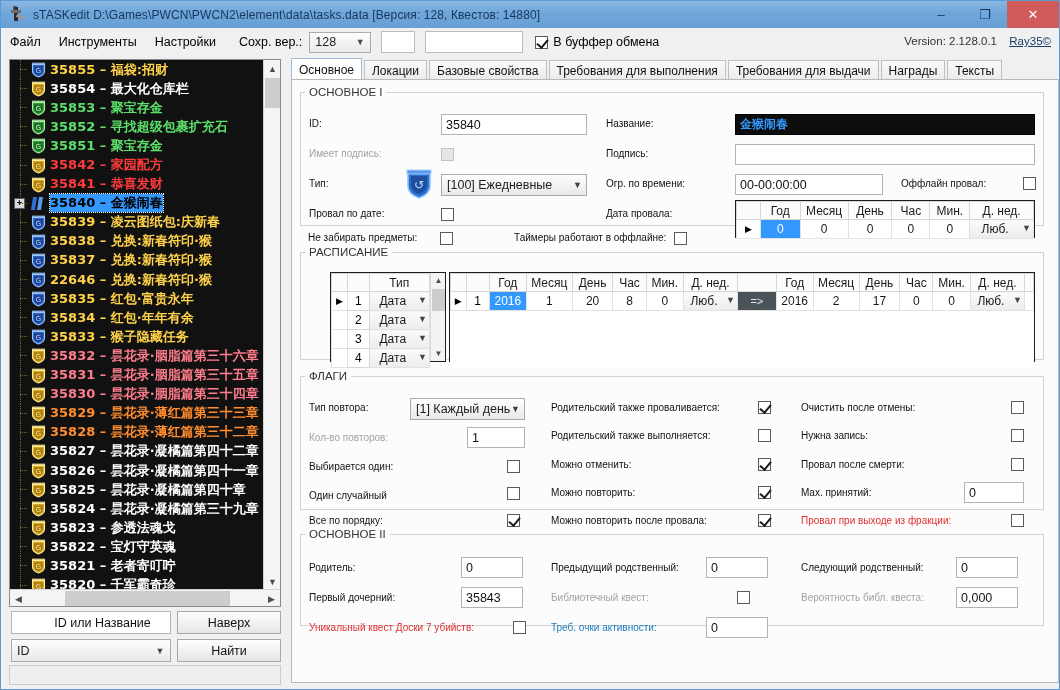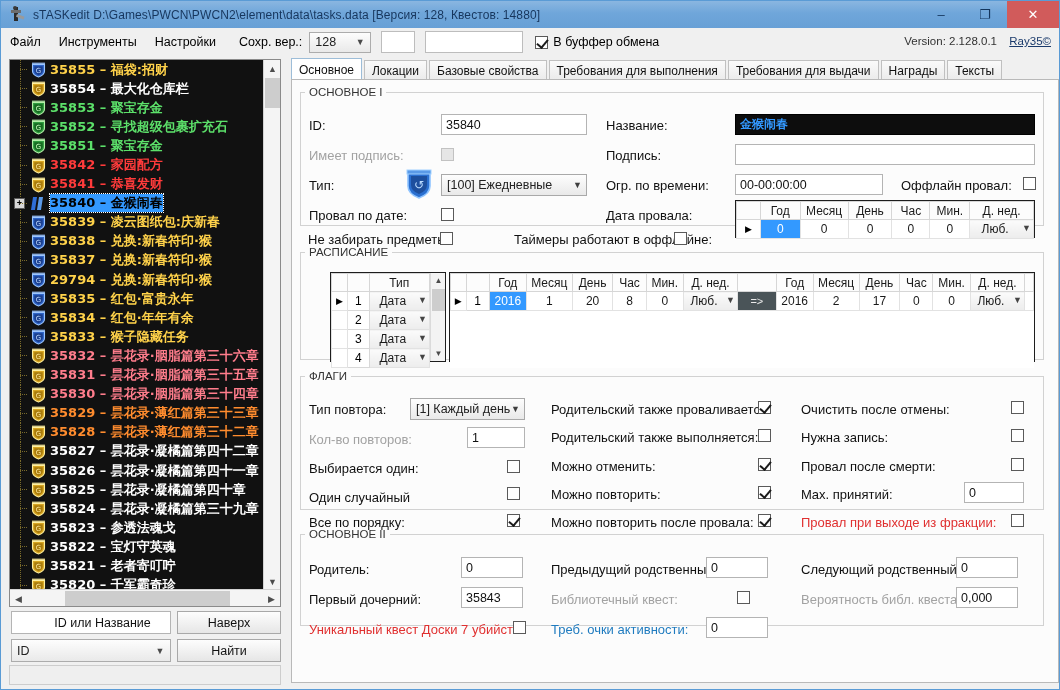--- a/index.html
+++ b/index.html
@@ -196,21 +196,21 @@
     background: #fcfcfc; border: 1px solid #b9b9b9;
   }
 
   fieldset.grp {
     position: absolute; border: 1px solid #d2d2d2; margin: 0;
     padding: 0; background: transparent;
   }
   fieldset.grp > legend {
     font-size: 11.5px; color: #333; padding: 0 4px; margin-left: 4px;
   }
-  .lbl { position: absolute; font-size: 13px; color: #111; white-space: nowrap; }
+  .lbl { position: absolute; font-size: 10px; color: #111; white-space: nowrap; }
   .lbl.dim { color: #a2a2a2; }
   .lbl.red { color: #e03030; }
   .lbl.blue { color: #1f7bbf; }
   .inp {
     position: absolute; background: #fff; border: 1px solid #b4b4b4;
     display: flex; align-items: center; padding-left: 4px;
     font-size: 12.5px; color: #111; height: 21px;
   }
   .inp.dark {
     background: #0d0d0d; color: #3399ff; border: 1px solid #000;
@@ -422,21 +422,21 @@
           <span class="tree-label" style="color: rgb(255, 210, 74);">35837 – 兑换:新春符印·猴</span>
         </div>
         <div class="tree-row">
           <div class="tree-dots"></div>
           <span class="q-icon"><svg width="17" height="17" viewBox="0 0 17 17">
               <path d="M2.5 3.5 L14.5 3.5 L14.5 10 Q14.5 14 8.5 16 Q2.5 14 2.5 10 Z" fill="#2e64c8" stroke="#9cc6ff" stroke-width="1.1"></path>
               <path d="M4.3 5.2 L12.7 5.2 L12.7 9.8 Q12.7 12.6 8.5 14.2 Q4.3 12.6 4.3 9.8 Z" fill="#1b3f8f"></path>
               <text x="8.5" y="11.6" font-size="7" fill="#bcd8ff" text-anchor="middle" font-family="DejaVu Sans">G</text>
               <rect x="2" y="1.6" width="13" height="2.2" fill="#9cc6ff" opacity="0.85"></rect>
             </svg></span>
-          <span class="tree-label" style="color: rgb(255, 210, 74);">29794 – 兑换:新春符印·猴</span>
+          <span class="tree-label" style="color: rgb(255, 210, 74);">22646 – 兑换:新春符印·猴</span>
         </div>
         <div class="tree-row">
           <div class="tree-dots"></div>
           <span class="q-icon"><svg width="17" height="17" viewBox="0 0 17 17">
               <path d="M2.5 3.5 L14.5 3.5 L14.5 10 Q14.5 14 8.5 16 Q2.5 14 2.5 10 Z" fill="#2e64c8" stroke="#9cc6ff" stroke-width="1.1"></path>
               <path d="M4.3 5.2 L12.7 5.2 L12.7 9.8 Q12.7 12.6 8.5 14.2 Q4.3 12.6 4.3 9.8 Z" fill="#1b3f8f"></path>
               <text x="8.5" y="11.6" font-size="7" fill="#bcd8ff" text-anchor="middle" font-family="DejaVu Sans">G</text>
               <rect x="2" y="1.6" width="13" height="2.2" fill="#9cc6ff" opacity="0.85"></rect>
             </svg></span>
           <span class="tree-label" style="color: rgb(255, 210, 74);">35835 – 红包·富贵永年</span>

